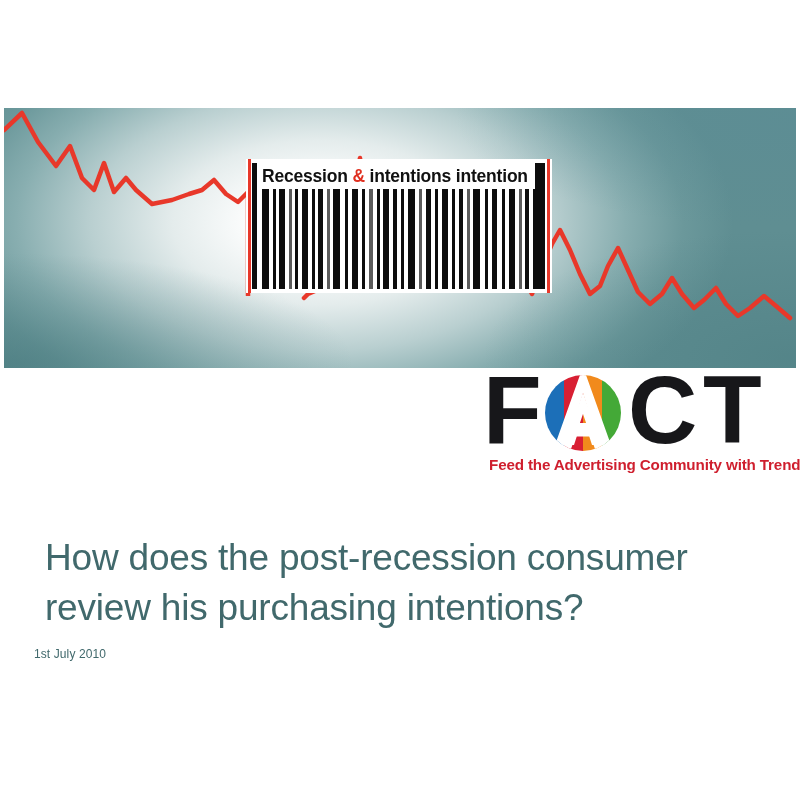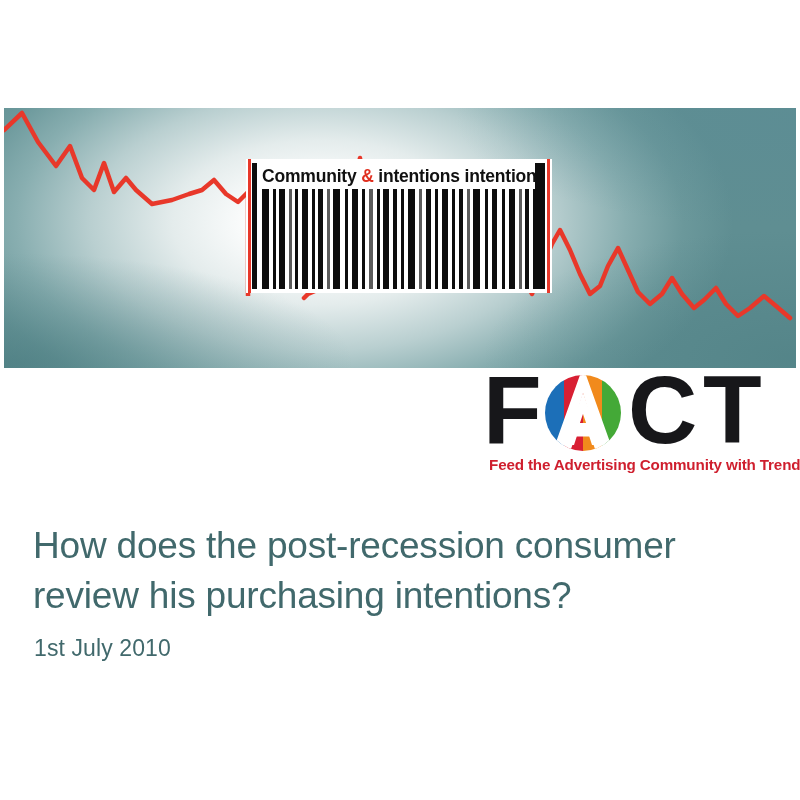--- a/index.html
+++ b/index.html
@@ -171,33 +171,33 @@
   }
 
   
   .title-block {
     position: absolute;
     left: 33px;
     top: 521px;
     width: 730px;
   }
   .doc-title {
-    margin: 0;
+    margin: 12px;
     font-family: "Liberation Sans", sans-serif;
     font-weight: normal;
     font-size: 37px;
     line-height: 50px;
     letter-spacing: -0.2px;
     color: #41696c;
     max-width: 710px;
   }
   .doc-date {
     margin: 14px 0 0 1px;
     font-family: "Liberation Sans", sans-serif;
-    font-size: 23px;
+    font-size: 12px;
     letter-spacing: 0.1px;
     color: #41696c;
   }
 </style>
 </head>
 <body>
 
 <div class="banner">
   <div class="banner-corner-dark"></div>
 
@@ -246,21 +246,21 @@
       <div class="bar gray" style="left:267px;width:3px;"></div>
       <div class="bar" style="left:273px;width:4px;"></div>
       <div class="bar" style="left:281px;width:3px;"></div>
       <div class="bar" style="left:287px;width:6px;"></div>
     </div>
 
     <div class="bc-titlemask"></div>
     <div class="bc-endbar l"></div>
     <div class="bc-endbar r"></div>
 
-    <div class="bc-title"><span>Community </span><span class="amp">&amp;</span><span> intentions intention</span></div>
+    <div class="bc-title"><span>Recession </span><span class="amp">&amp;</span><span> intentions intention</span></div>
 
     <div class="bc-redline left"></div>
     <div class="bc-redline right"></div>
   </div>
 </div>
 
 <div class="logo">
   <div class="logo-letters">
     <span class="glyph glyph-F">F</span>
     <span class="glyph glyph-C">C</span>

